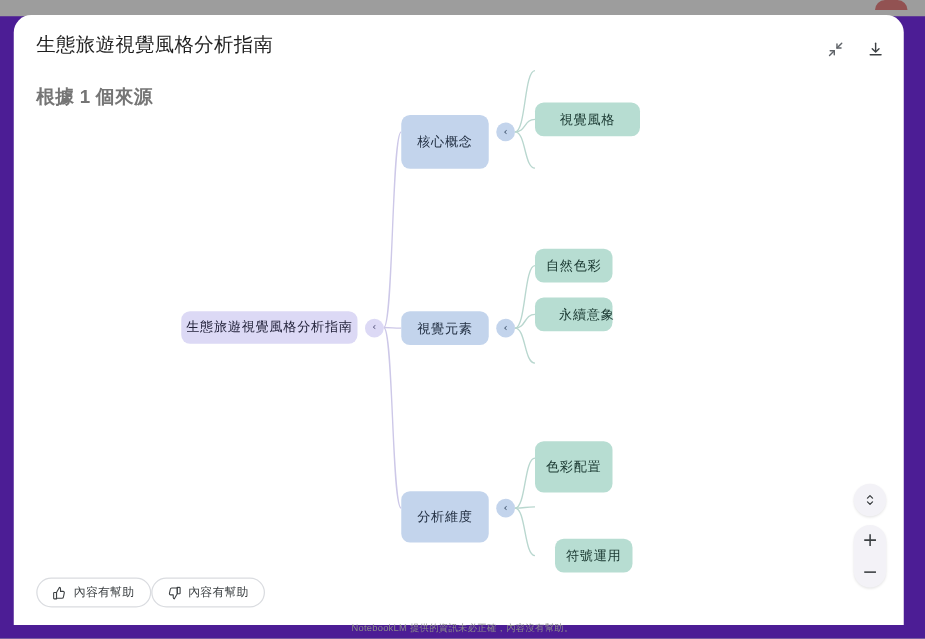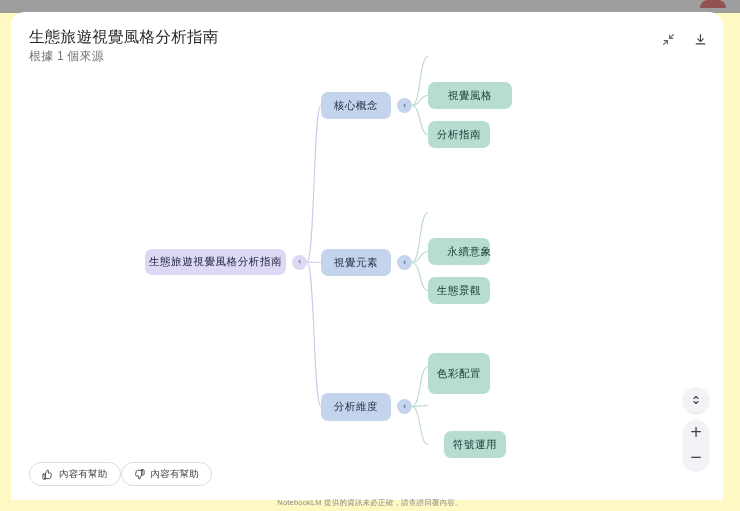--- a/index.html
+++ b/index.html
@@ -15,21 +15,21 @@
     background: #9b9b9b;
     font-family: "Liberation Sans", "DejaVu Sans", sans-serif;
     -webkit-font-smoothing: antialiased;
   }
 
   
   #app-root {
     position: relative;
     width: 740px;
     height: 511px;
-    background: #fef9c3;
+    background: #4c1d95;
   }
 
   
   .chrome-strip {
     position: absolute;
     left: 0; top: 0;
     width: 740px; height: 13px;
     background: #9d9d9d;
   }
   .chrome-strip::after {
@@ -63,24 +63,25 @@
     padding: 14px 18px 0 18px;
   }
   .doc-title {
     font-size: 15.5px;
     font-weight: 400;
     color: #1f1f1f;
     letter-spacing: .3px;
     line-height: 22px;
   }
   .doc-subtitle {
-    margin-top: 0;
-    font-size: 12px;
+    margin-top: 20px;
+    font-size: 15px;
     color: #757575;
     letter-spacing: .2px;
+    font-weight: bold;
   }
 
   
   .header-actions {
     position: absolute;
     right: 12px;
     top: 16px;
     display: flex;
     gap: 10px;
     align-items: center;
@@ -289,41 +290,38 @@
           <path d="M 296 250 C 303.7 250, 302.3 394.5, 310 394.5" fill="none" stroke="#cdc8e8" stroke-width="1.1"></path>
           <path d="M 401 394.5 C 409.8 394.5, 408.2 354.5, 417 354.5" fill="none" stroke="#b9d7cf" stroke-width="1.1"></path>
           <path d="M 401 394.5 C 409.8 394.5, 408.2 393.5, 417 393.5" fill="none" stroke="#b9d7cf" stroke-width="1.1"></path>
           <path d="M 401 394.5 C 409.8 394.5, 408.2 432.5, 417 432.5" fill="none" stroke="#b9d7cf" stroke-width="1.1"></path>
         </svg>
 
     <div class="node node-root" style="left: 134px; top: 237px; width: 141px; height: 26px;">
           <span>生態旅遊視覺風格分析指南</span>
         </div>
         <div class="collapse-toggle toggle-root" style="left: 281px; top: 242.5px;">‹</div>
-        <div class="node node-branch" style="left: 310px; top: 80px; width: 70px; height: 27px;">
+        <div class="node node-branch" style="left: 310px; top: 80px; width: 70px; height: 43px;">
           <span>核心概念</span>
         </div>
         <div class="collapse-toggle toggle-branch" style="left: 386px; top: 86px;">‹</div>
         <div class="node node-leaf" style="left: 417px; top: 70px; width: 84px; height: 27px;">
           <span>視覺風格</span>
         </div>
-        <div class="node node-leaf" style="left: 417px; top: 109px; width: 62px; height: 27px;">
-          <span>分析指南</span>
-        </div>
         <div class="node node-branch" style="left: 310px; top: 237px; width: 70px; height: 27px;">
           <span>視覺元素</span>
         </div>
         <div class="collapse-toggle toggle-branch" style="left: 386px; top: 243px;">‹</div>
+        <div class="node node-leaf" style="left: 417px; top: 187px; width: 62px; height: 27px;">
+          <span>自然色彩</span>
+        </div>
         <div class="node node-leaf" style="left: 417px; top: 226px; width: 62px; height: 27px; padding-left: 32px;">
           <span>永續意象</span>
         </div>
-        <div class="node node-leaf" style="left: 417px; top: 265px; width: 62px; height: 27px;">
-          <span>生態景觀</span>
-        </div>
-        <div class="node node-branch" style="left: 310px; top: 381px; width: 70px; height: 28px;">
+        <div class="node node-branch" style="left: 310px; top: 381px; width: 70px; height: 41px;">
           <span>分析維度</span>
         </div>
         <div class="collapse-toggle toggle-branch" style="left: 386px; top: 387px;">‹</div>
         <div class="node node-leaf" style="left: 417px; top: 341px; width: 62px; height: 41px;">
           <span>色彩配置</span>
         </div>
         <div class="node node-leaf" style="left: 417px; top: 419px; width: 62px; height: 27px; margin-left: 16px;">
           <span>符號運用</span>
         </div>
       </div>
@@ -362,16 +360,16 @@
             <rect x="17" y="2" width="5" height="11" rx="1"></rect>
           </svg>
         </span>
         <span>內容有幫助</span>
       </button>
     </div>
 
   </div>
 
   <div id="footer-disclaimer">
-    <span>NotebookLM 提供的資訊未必正確，請查證回覆內容。</span>
+    <span>NotebookLM 提供的資訊未必正確，內容沒有幫助。</span>
   </div>
 
 </div>
 
 </body></html>

